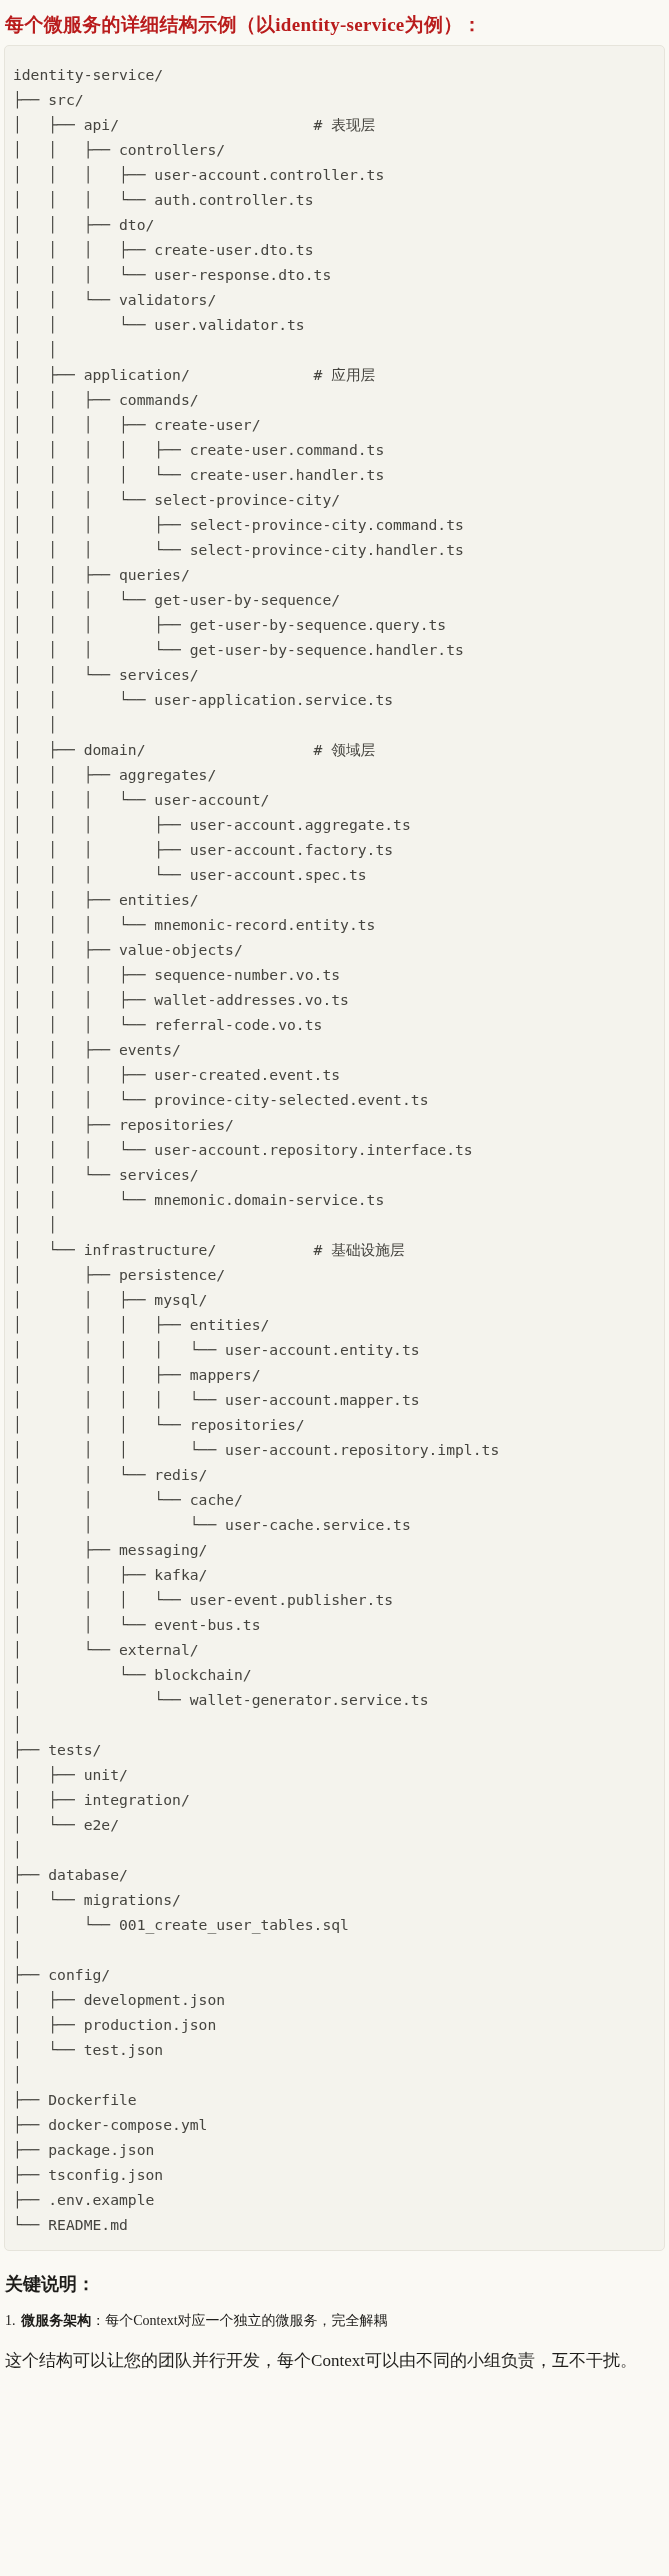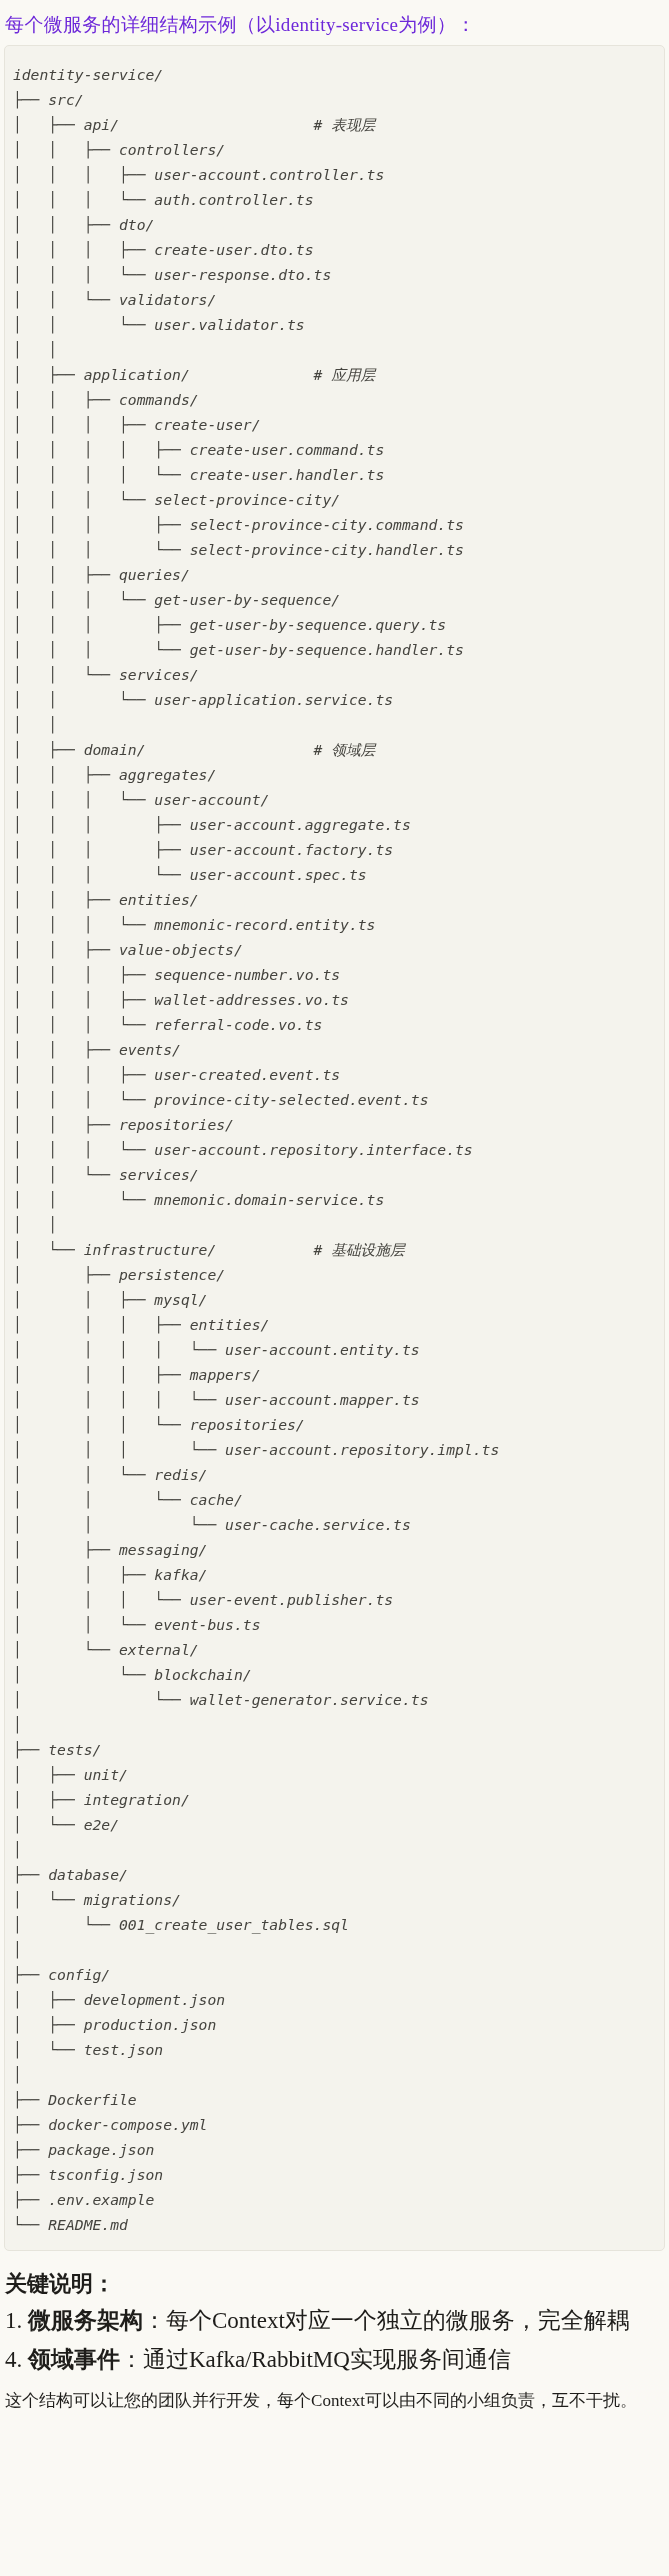--- a/index.html
+++ b/index.html
@@ -10,53 +10,52 @@
     color: #1E1D1A;
     font-family: "Liberation Serif", "DejaVu Serif", serif;
     overflow-x: hidden;
   }
   .wrap { padding: 0 3.8px; box-sizing: border-box; }
 
   .page-title {
     margin: 12.5px 0 0 1.3px;
     font-size: 19px;
     line-height: 24px;
-    font-weight: 400;
-    color: #6d28d9;
+    font-weight: 700;
+    color: #b91c1c;
     letter-spacing: 0.3px;
   }
 
   .code-block {
     margin-top: 8.8px;
     background: #F4F3ED;
     border: 0.6px solid #E6E4DB;
     border-radius: 5px;
     padding: 15.6px 10px 13px 8.1px;
     box-sizing: border-box;
     overflow: hidden;
-    font-style: italic;
   }
   .file-tree {
     margin: 0;
     font-family: "DejaVu Sans Mono", "Liberation Mono", monospace;
     font-size: 14.7px;
     line-height: 25px;
     color: #45443F;
     white-space: pre;
   }
 
   .notes { margin-top: 22.5px; padding: 0 1.3px; }
   .notes-heading {
-    font-size: 22px;
+    font-size: 18px;
     line-height: 22.5px;
     font-weight: 700;
     margin: 0 0 12px 0;
   }
   .note-item {
-    font-size: 23px;
+    font-size: 14px;
     line-height: 25px;
     margin-bottom: 14.4px;
     color: #1E1D1A;
   }
   .note-item .num { margin-right: 5.6px; }
   .note-item .term { font-weight: 700; }
   .note-footer {
     font-size: 17px;
     line-height: 25px;
     margin-top: 15.6px;
@@ -160,21 +159,20 @@
 └── README.md</pre>
   </div>
 
   <div class="notes">
     <div class="notes-heading">关键说明：</div>
 
     <div class="note-item"><span class="num">1.</span><strong class="term">微服务架构</strong><span class="rest">：每个Context对应一个独立的微服务，完全解耦</span></div>
 
 
 
-    <div class="note-item"><span class="num">4.</span><strong class="term">领域事件</strong><span class="rest">：通过Kafka/RabbitMQ实现服务间通信</span></div>
 
 
 
     <div class="note-footer">这个结构可以让您的团队并行开发，每个Context可以由不同的小组负责，互不干扰。</div>
   </div>
 
 </div>
 
 
 </body></html>

